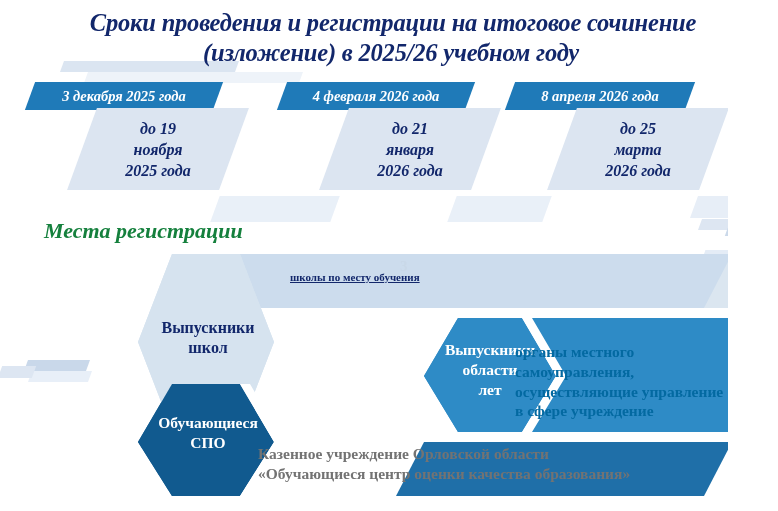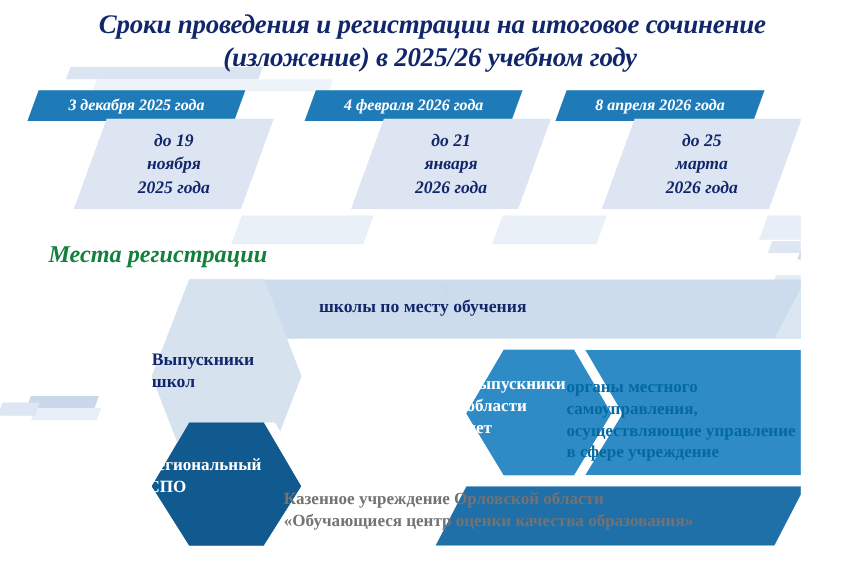--- a/index.html
+++ b/index.html
@@ -121,21 +121,21 @@
   #flow svg { display: block; }
 
   .flow-label {
     position: absolute;
     z-index: 5;
     font-family: "Liberation Serif", "DejaVu Serif", serif;
     font-weight: bold;
     line-height: 1.28;
     pointer-events: none;
   }
-  .lbl-center { }
+  .lbl-center { text-align: center; }
   .lbl-left { text-align: left; }
 
   .watermark {
     position: absolute;
     left: 400px;
     top: 258px;
     font-size: 15px;
     font-weight: bold;
     color: #c9d8e8;
     z-index: 5;
@@ -250,25 +250,25 @@
       <div>школ</div>
     </div>
 
     <div class="flow-label lbl-center" style="left:364px; top:90px; width:132px; font-size:15.5px; color:#ffffff;">
       <div>Выпускники</div>
       <div>области</div>
       <div>лет</div>
     </div>
 
     <div class="flow-label lbl-center" style="left:74px; top:163px; width:148px; font-size:15.5px; color:#ffffff;">
-      <div>Региональный</div>
+      <div>Обучающиеся</div>
       <div>СПО</div>
     </div>
 
-    <div class="flow-label lbl-left" style="left:230px; top:20px; width:420px; font-size:16px; color:#12276b;">
+    <div class="flow-label lbl-left" style="left:230px; top:20px; width:420px; font-size:11px; color:#12276b;text-decoration:underline;">
       <div>школы по месту обучения</div>
     </div>
 
     <div class="flow-label lbl-left" style="left:455px; top:92px; width:230px; font-size:15.5px; color:#0369a1;">
       <div>органы местного самоуправления,</div>
       <div>осуществляющие управление</div>
       <div>в сфере учреждение</div>
     </div>
 
     <div class="flow-label lbl-left" style="left:198px; top:194px; width:470px; font-size:15.5px; color:#737373;">

